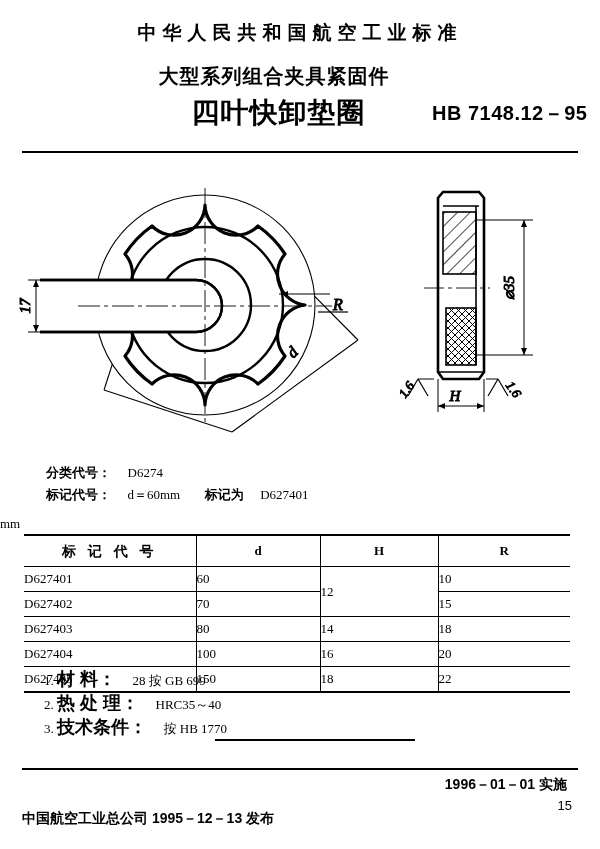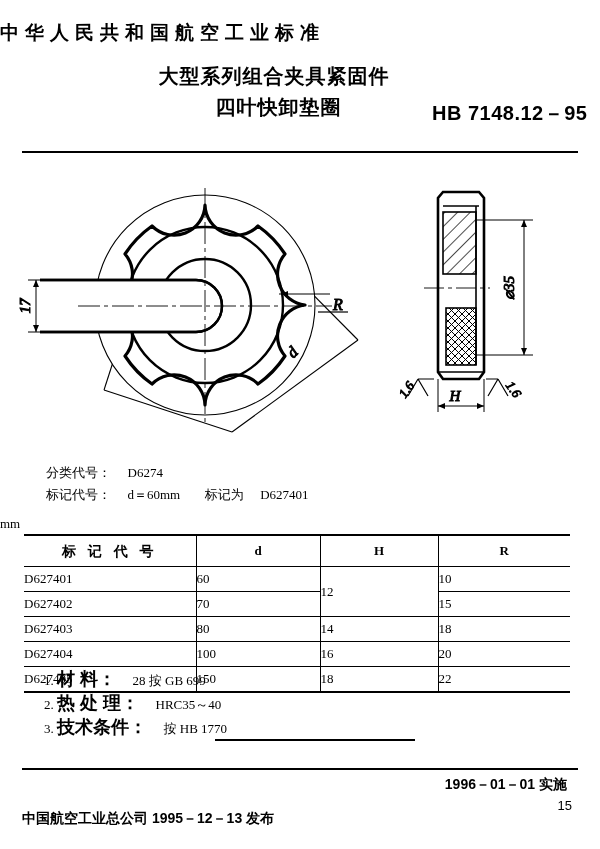--- a/index.html
+++ b/index.html
@@ -5,53 +5,53 @@
   html,body{margin:0;padding:0;background:#fff;}
   body{
     width:600px;height:849px;position:relative;overflow:hidden;
     font-family:"Liberation Serif","DejaVu Serif",serif;
     color:#000;
   }
   .page{position:absolute;inset:0;}
 
   
   .nat-title{
-    position:absolute;left:0;top:20px;width:600px;text-align:left;
+    position:absolute;left:0;top:20px;width:600px;text-align:center;
     font-family:"Liberation Sans","DejaVu Sans",sans-serif;
     font-weight:bold;font-size:19px;letter-spacing:6px;
   }
   .doc-title{
     position:absolute;left:0;top:63px;width:548px;text-align:center;
     font-family:"Liberation Sans","DejaVu Sans",sans-serif;
     font-weight:bold;font-size:20px;letter-spacing:1px;
   }
   .doc-title2{
     position:absolute;left:0;top:94px;width:557px;text-align:center;
     font-family:"Liberation Sans","DejaVu Sans",sans-serif;
-    font-weight:bold;font-size:20px;letter-spacing:1px;
+    font-weight:bold;font-size:28px;letter-spacing:1px;
   }
   .std-no{
     position:absolute;left:432px;top:100px;
     font-family:"Liberation Sans","DejaVu Sans",sans-serif;
     font-weight:bold;font-size:20px;letter-spacing:0.5px;
   }
   .rule-top{position:absolute;left:22px;top:151px;width:556px;height:2px;background:#000;}
 
   
   .drawing{position:absolute;left:0;top:160px;width:600px;height:290px;}
   .drawing svg{display:block;}
 
   
   .desig{
     position:absolute;left:46px;top:462px;
     font-size:13px;line-height:22px;
   }
   .desig .lbl{
     font-family:"Liberation Sans","DejaVu Sans",sans-serif;
-    font-weight:normal;font-size:13px;margin-top:20px;
+    font-weight:bold;font-size:13px;margin-top:20px;
   }
   .desig .val{font-family:"Liberation Serif","DejaVu Serif",serif;font-size:13px;}
   .desig-row{white-space:nowrap;}
   .gap{display:inline-block;width:10px;}
   .gap2{display:inline-block;width:18px;}
 
   
   .unit{
     position:absolute;left:0;top:516px;width:570px;text-align:left;
     font-size:13px;font-family:"Liberation Serif","DejaVu Serif",serif;

